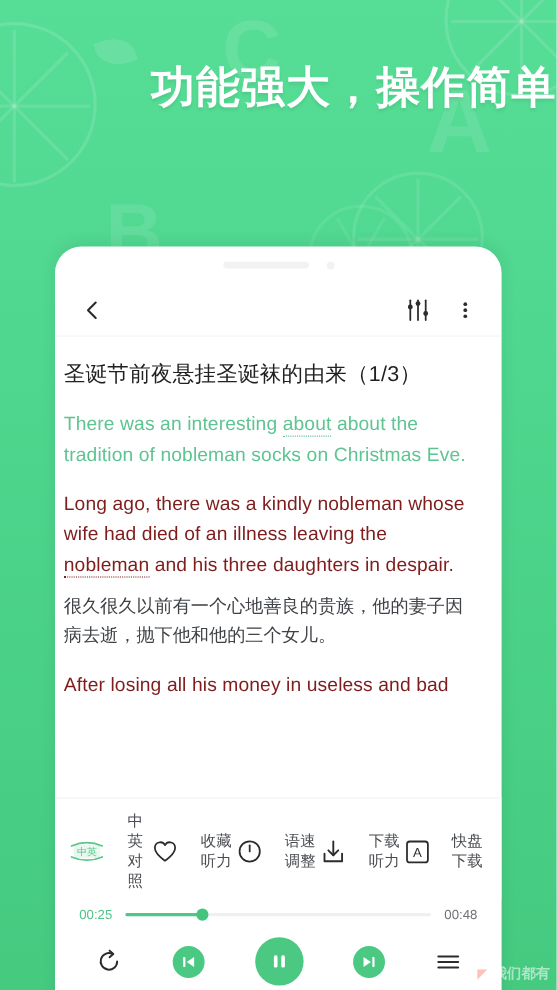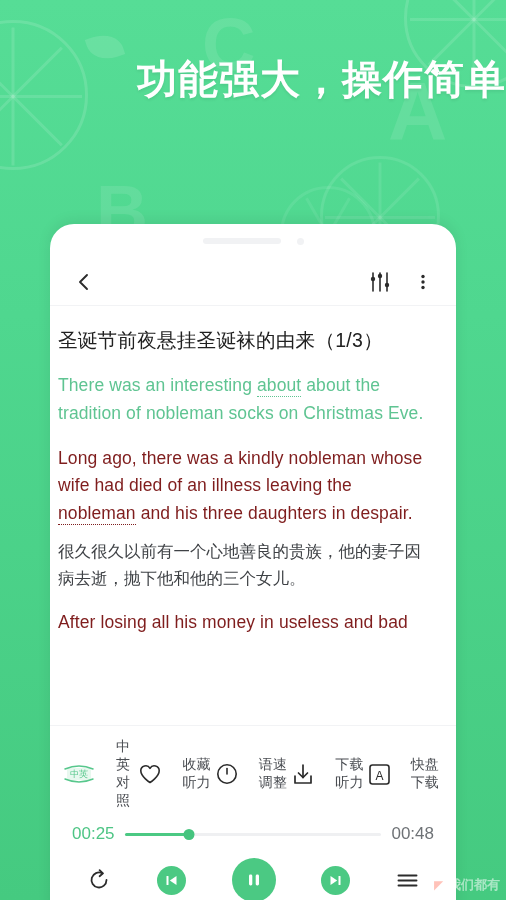--- a/index.html
+++ b/index.html
@@ -105,21 +105,21 @@
   }
   #cn-en-badge .txt {
     font-size:9px; color:#57C78C; background:#E8F8EF;
     padding:1.5px 3px; border-radius:2px; letter-spacing:0px; line-height:1;
   }
 
   
   #progress-row {
     display:flex; align-items:center; gap:10px; padding:6px 22px 4px 22px;
   }
-  .time-label { font-size:17px; color:#6E7276; min-width:32px; }
+  .time-label { font-size:12px; color:#6E7276; min-width:32px; }
   .time-label.cur { color:#4EC585; }
   #track-wrap { flex:1; position:relative; height:14px; display:flex; align-items:center; }
   #track-bg { position:absolute; left:0; right:0; height:3px; border-radius:2px; background:#EFF0F2; }
   #track-fill { position:absolute; left:0; height:3px; border-radius:2px; background:#4BC983; }
   #track-thumb {
     position:absolute; width:11px; height:11px; border-radius:50%;
     background:#45C47E; transform:translateX(-50%);
   }
 
   

